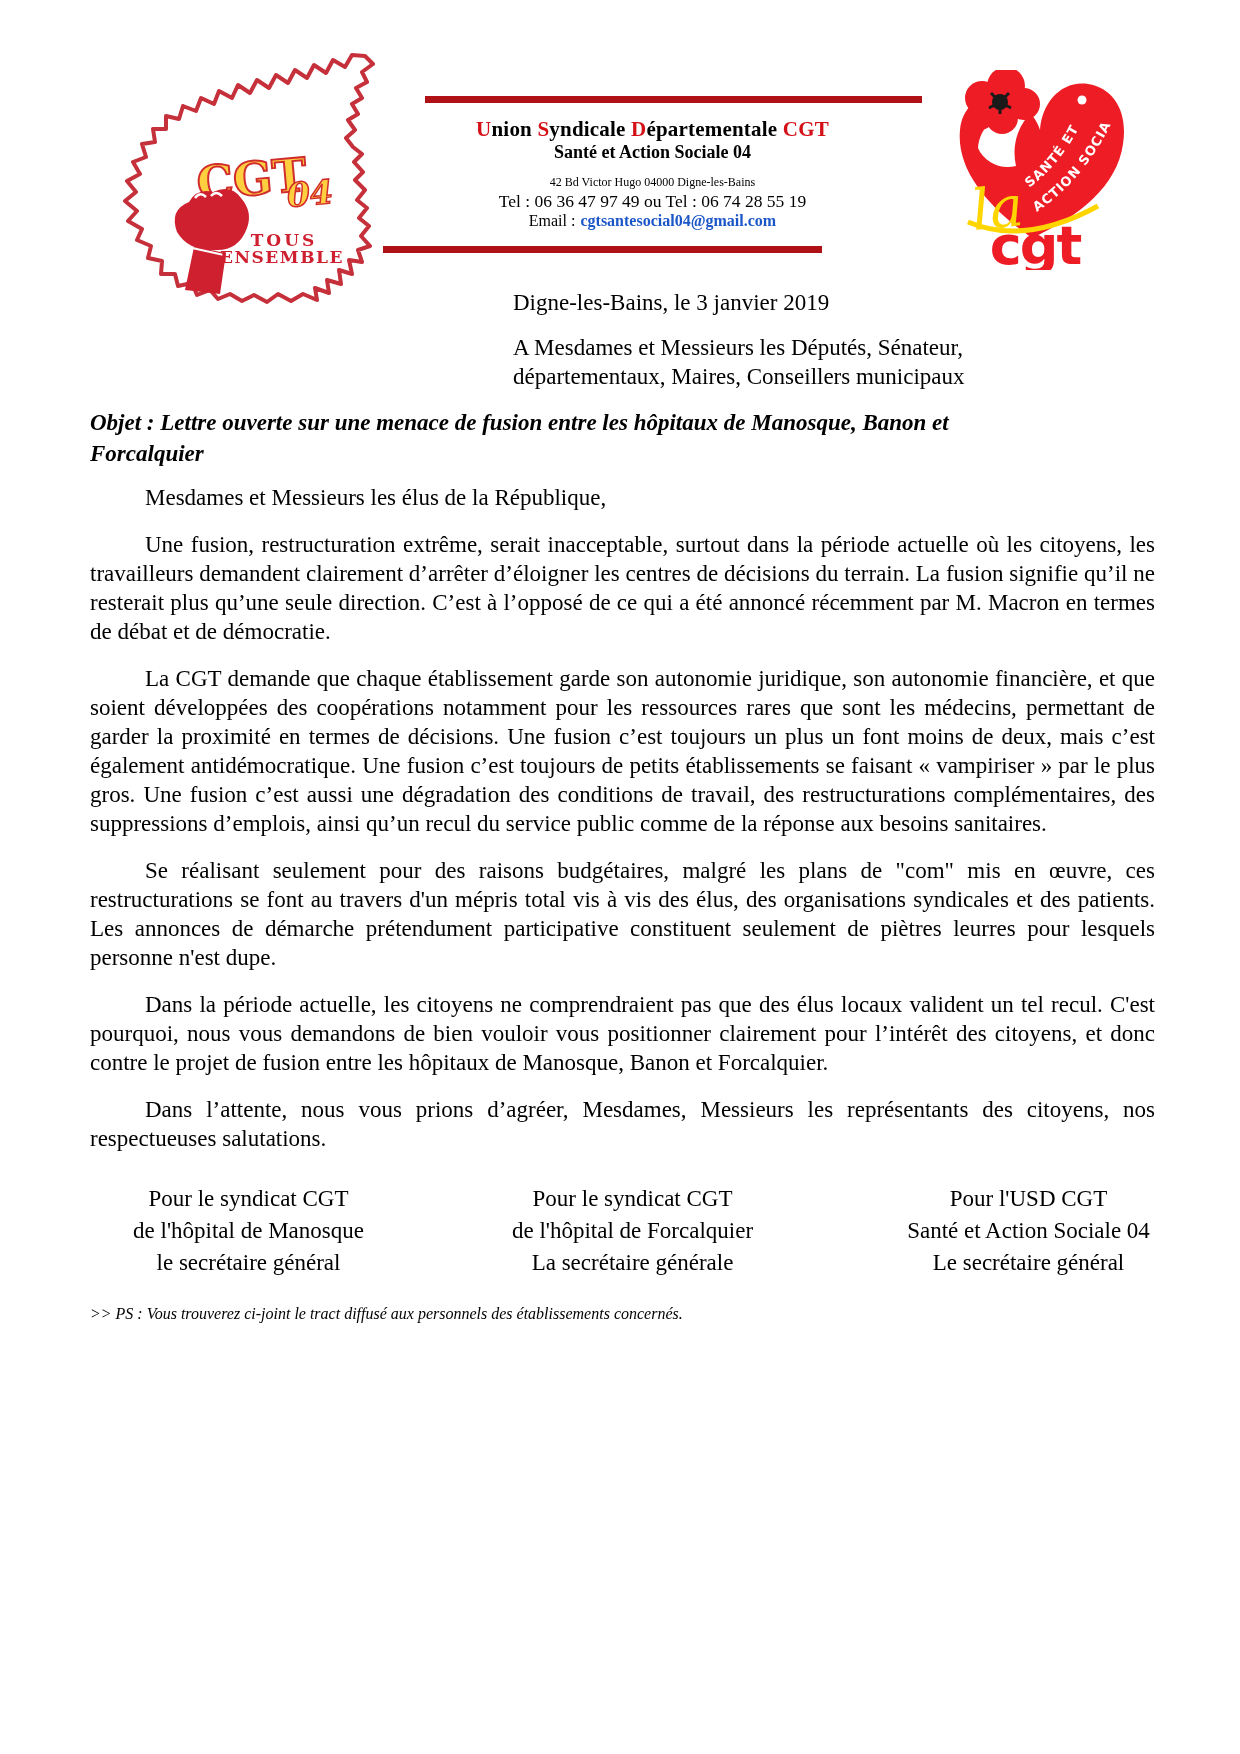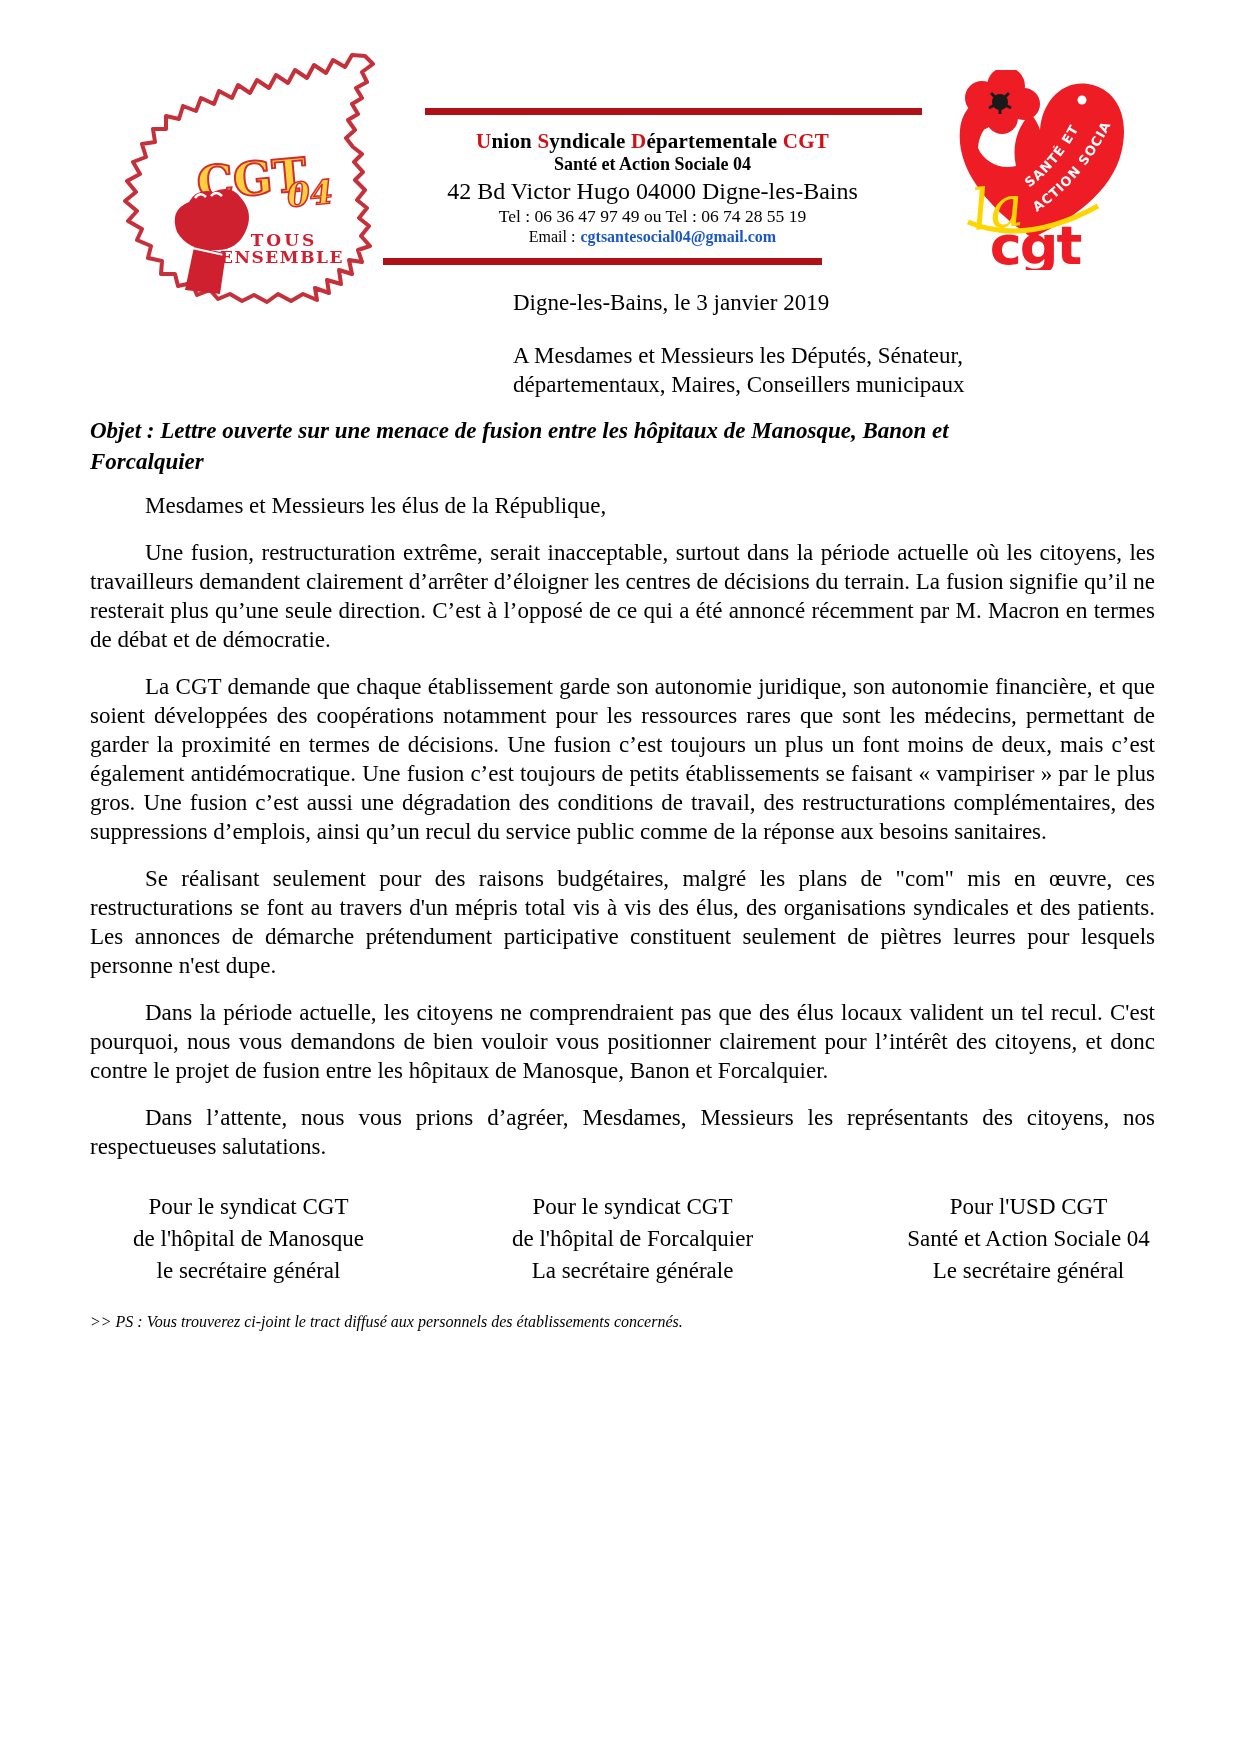--- a/index.html
+++ b/index.html
@@ -3,36 +3,36 @@
 <meta charset="utf-8">
 <title>Document</title>
 <style>
   html,body{margin:0;padding:0;background:#fff;}
   .page{position:relative;width:1240px;height:1754px;background:#fff;overflow:hidden;
         font-family:"Liberation Serif",serif;color:#000;}
   
   .letterhead{position:absolute;left:0;top:0;width:1240px;height:300px;}
   .logo-left{position:absolute;left:115px;top:50px;}
   .logo-right{position:absolute;left:940px;top:70px;}
-  .head-center{position:absolute;left:383px;top:108px;width:539px;height:157px;}
+  .head-center{position:absolute;left:383px;top:96px;width:539px;height:157px;}
   .bar{position:absolute;height:7px;background:#b01117;}
   .bar-top{left:42px;top:0;width:497px;}
   .bar-bottom{left:0;top:150px;width:439px;}
   .head-org{text-align:center;padding-top:21px;line-height:1.15;}
   .org-line1{font-size:21px;font-weight:bold;letter-spacing:.2px;}
   .org-line2{font-size:18px;font-weight:bold;margin-top:1px;}
-  .org-addr{font-size:24px;margin-top:3px;}
+  .org-addr{font-size:12px;margin-top:13px;}
   .org-tel{font-size:17.5px;margin-top:1px;text-align:center;}
   .org-email{font-size:16px;margin-top:1px;}
   .red{color:#d50f16;}
   .email{color:#1b56c9;font-weight:bold;text-decoration:none;margin-left:5px;cursor:pointer;}
   
   .content{padding:288px 85px 0 90px;font-size:23px;line-height:29px;}
   .dateline{margin-left:423px;}
-  .recipients{margin-left:423px;margin-top:24px;}
+  .recipients{margin-left:423px;margin-top:16px;}
   .subject{margin:16px 0 0 0;font-weight:bold;font-style:italic;max-width:950px;line-height:31px;}
   .salutation{margin:14px 0 0 0;text-indent:55px;}
   .para{margin:18px 0 0 0;text-align:justify;text-indent:55px;hyphens:auto;}
   .signatures{position:relative;margin-top:30px;display:flex;line-height:32px;gap:42px;}
   .sig{text-align:center;}
   .sig-1{width:300px;margin-left:23px;}
   .sig-2{width:300px;margin-left:71px;}
   .sig-3{width:280px;margin-left:92px;}
   .ps{margin:20px 0 0 0;font-style:italic;font-size:16px;}
 </style>

